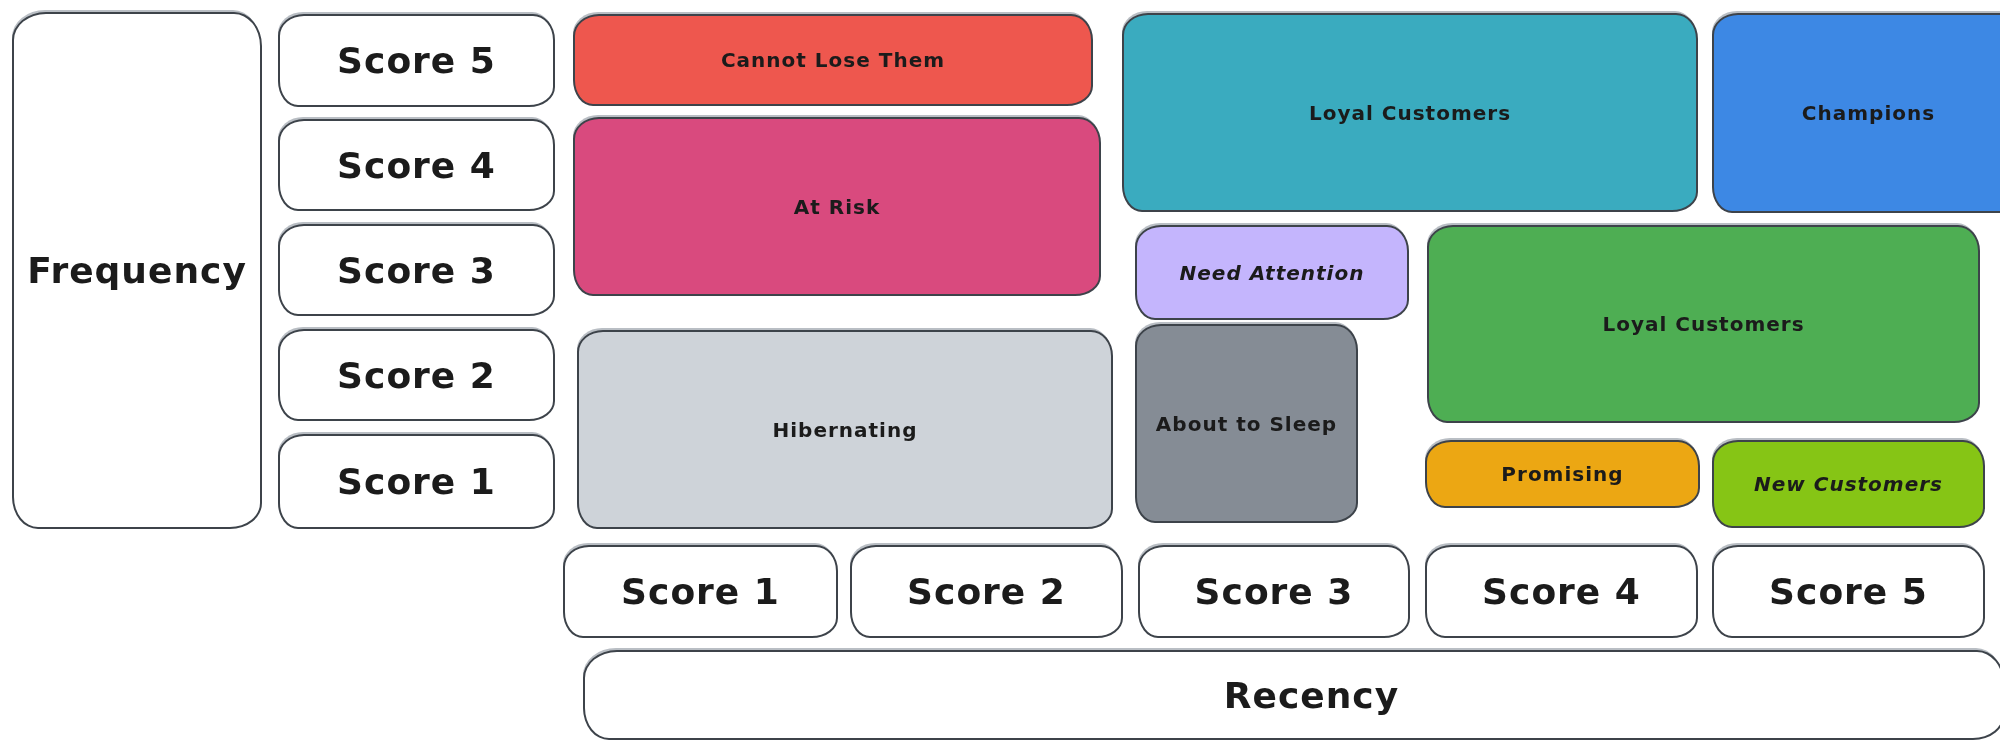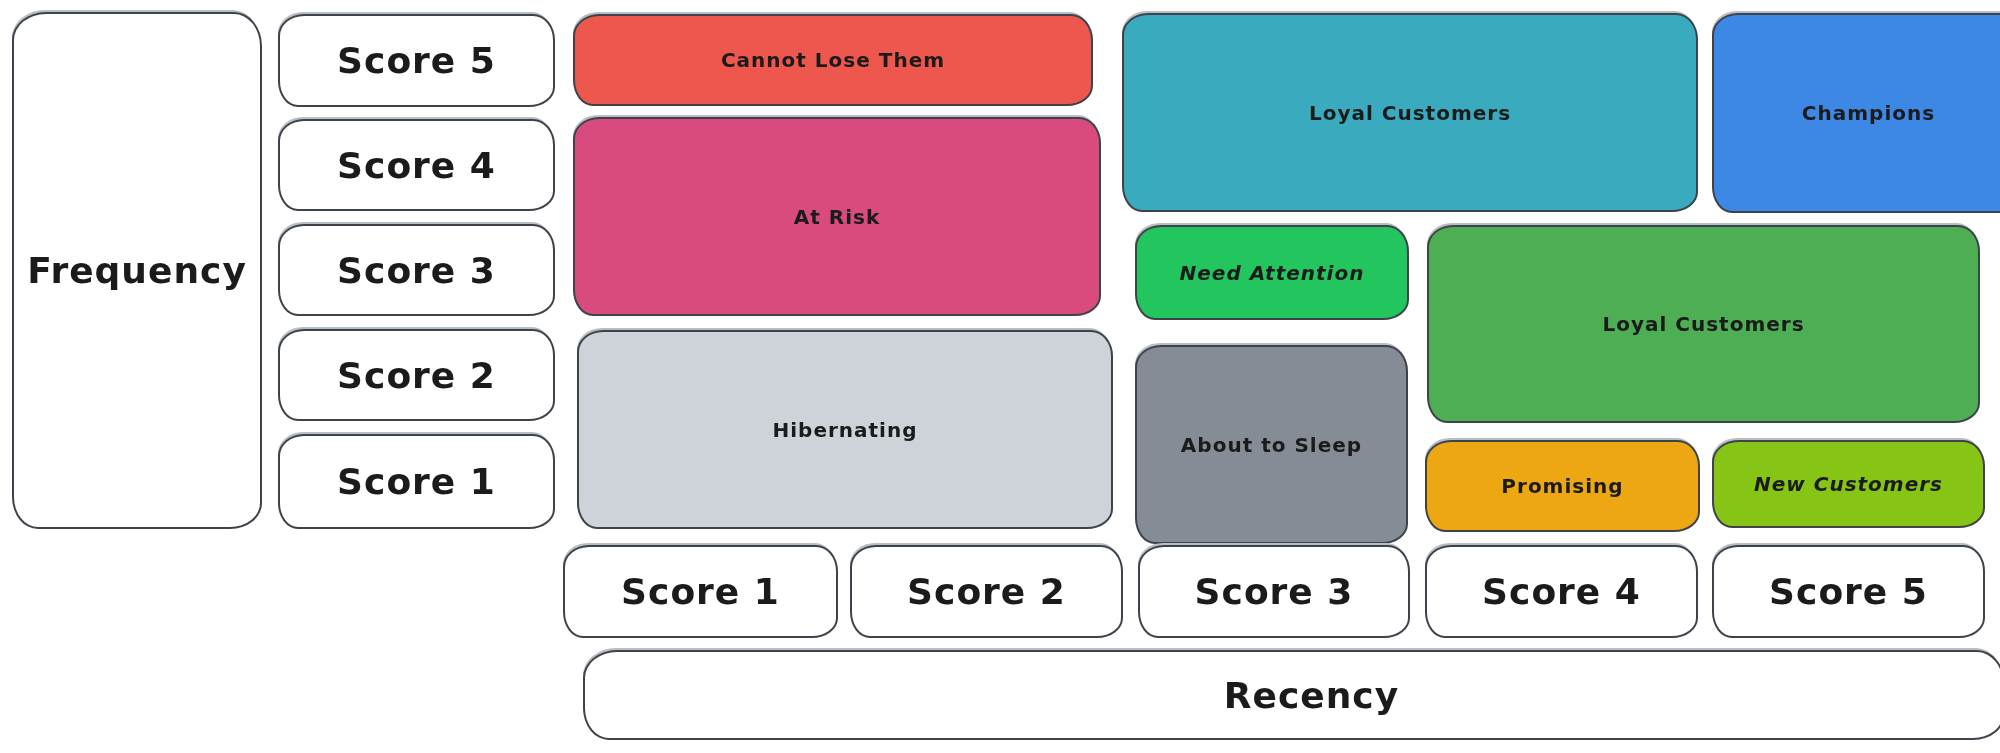--- a/index.html
+++ b/index.html
@@ -56,49 +56,49 @@
     <span class="lbl">Score 2</span>
   </div>
   <div class="box score" style="left:278px; top:434px; width:277px; height:95px;">
     <span class="lbl">Score 1</span>
   </div>
 
   <div class="box seg" style="left: 573px; top: 14px; width: 520px; height: 92px; background: rgb(238, 87, 78);">
     <span class="lbl">Cannot Lose Them</span>
   </div>
 
-  <div class="box seg" style="left: 573px; top: 117px; width: 528px; height: 199px; background: rgb(217, 74, 126);">
+  <div class="box seg" style="left: 573px; top: 117px; width: 528px; height: 179px; background: rgb(217, 74, 126);">
     <span class="lbl">At Risk</span>
   </div>
 
   <div class="box seg" style="left: 577px; top: 330px; width: 536px; height: 199px; background: rgb(206, 211, 217);">
     <span class="lbl">Hibernating</span>
   </div>
 
   <div class="box seg" style="left: 1122px; top: 13px; width: 576px; height: 199px; background: rgb(58, 171, 191);">
     <span class="lbl">Loyal Customers</span>
   </div>
 
   <div class="box seg" style="left: 1712px; top: 13px; width: 313px; height: 200px; background: rgb(61, 136, 228);">
     <span class="lbl">Champions</span>
   </div>
 
-  <div class="box seg slant" style="left: 1135px; top: 225px; width: 274px; height: 95px; background: #22c55e; align-items: center;">
+  <div class="box seg slant" style="left: 1135px; top: 225px; width: 274px; height: 95px; background: #c4b5fd; align-items: center;">
     <span class="lbl">Need Attention</span>
   </div>
 
-  <div class="box seg" style="left: 1135px; top: 345px; width: 273px; height: 199px; background: rgb(133, 140, 149);">
+  <div class="box seg" style="left: 1135px; top: 324px; width: 223px; height: 199px; background: rgb(133, 140, 149);">
     <span class="lbl">About to Sleep</span>
   </div>
 
   <div class="box seg" style="left: 1427px; top: 225px; width: 553px; height: 198px; background: rgb(78, 174, 83);">
     <span class="lbl">Loyal Customers</span>
   </div>
 
-  <div class="box seg" style="left: 1425px; top: 440px; width: 275px; height: 92px; background: rgb(236, 167, 19);">
+  <div class="box seg" style="left: 1425px; top: 440px; width: 275px; height: 68px; background: rgb(236, 167, 19);">
     <span class="lbl">Promising</span>
   </div>
 
   <div class="box seg slant" style="left: 1712px; top: 440px; width: 273px; height: 88px; background: rgb(134, 197, 21);">
     <span class="lbl">New Customers</span>
   </div>
 
   <div class="box score" style="left:563px; top:545px; width:275px; height:93px;">
     <span class="lbl">Score 1</span>
   </div>

